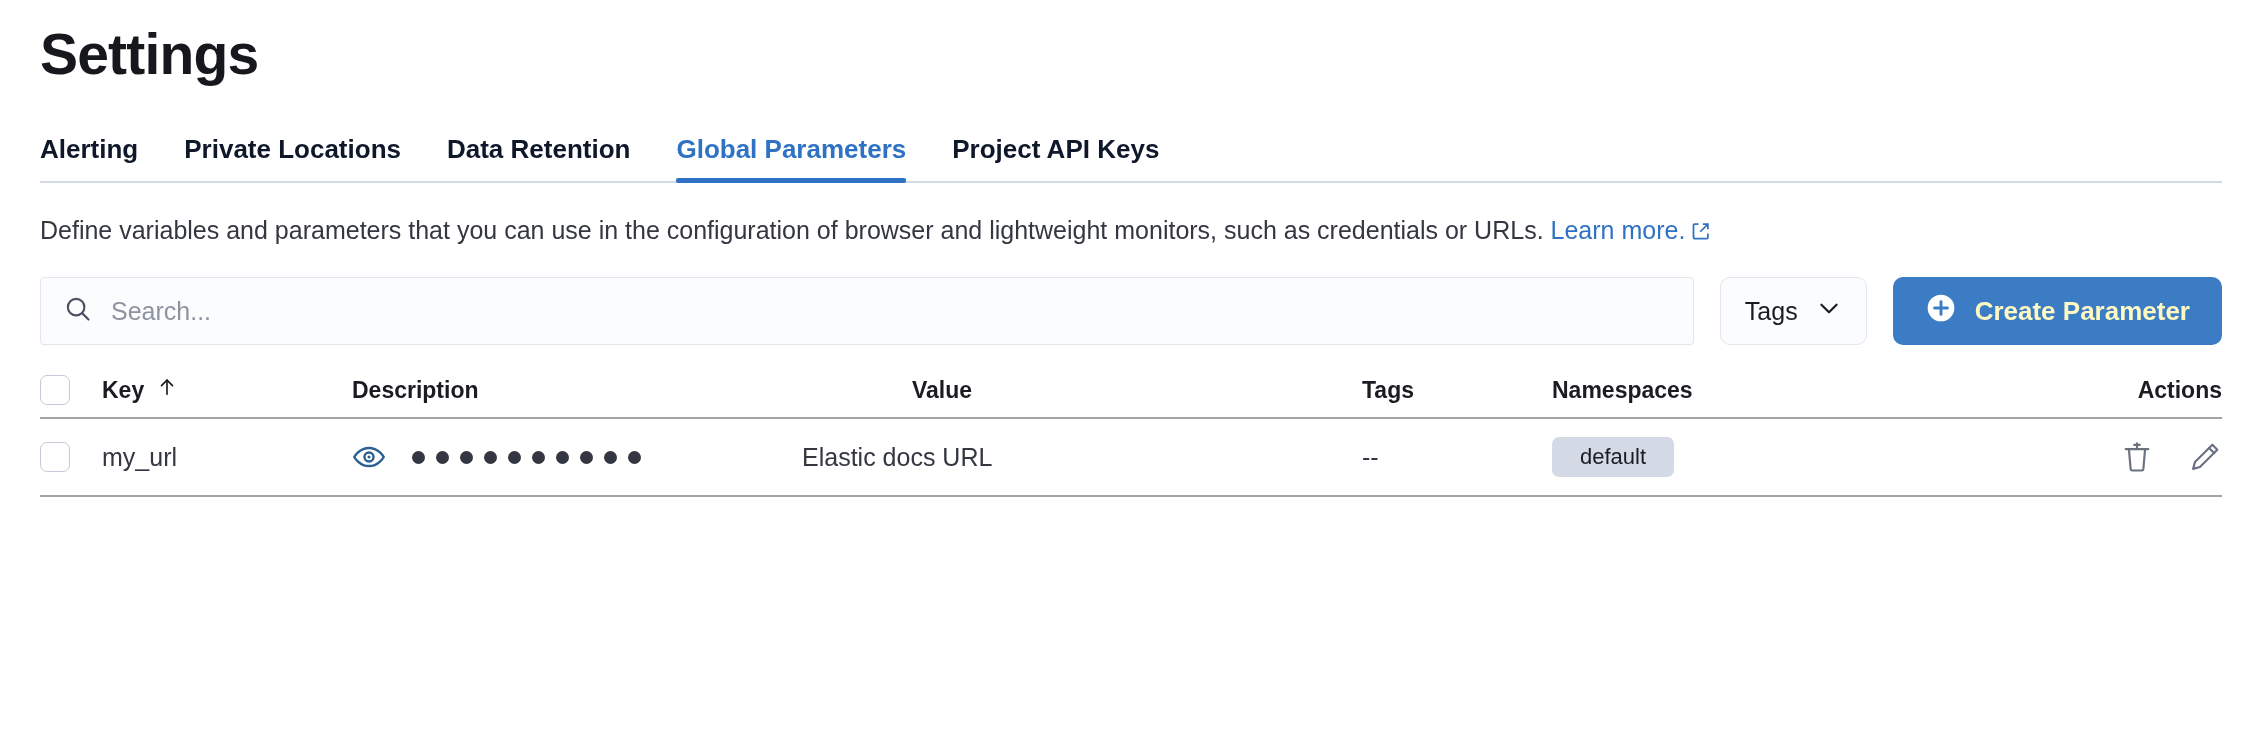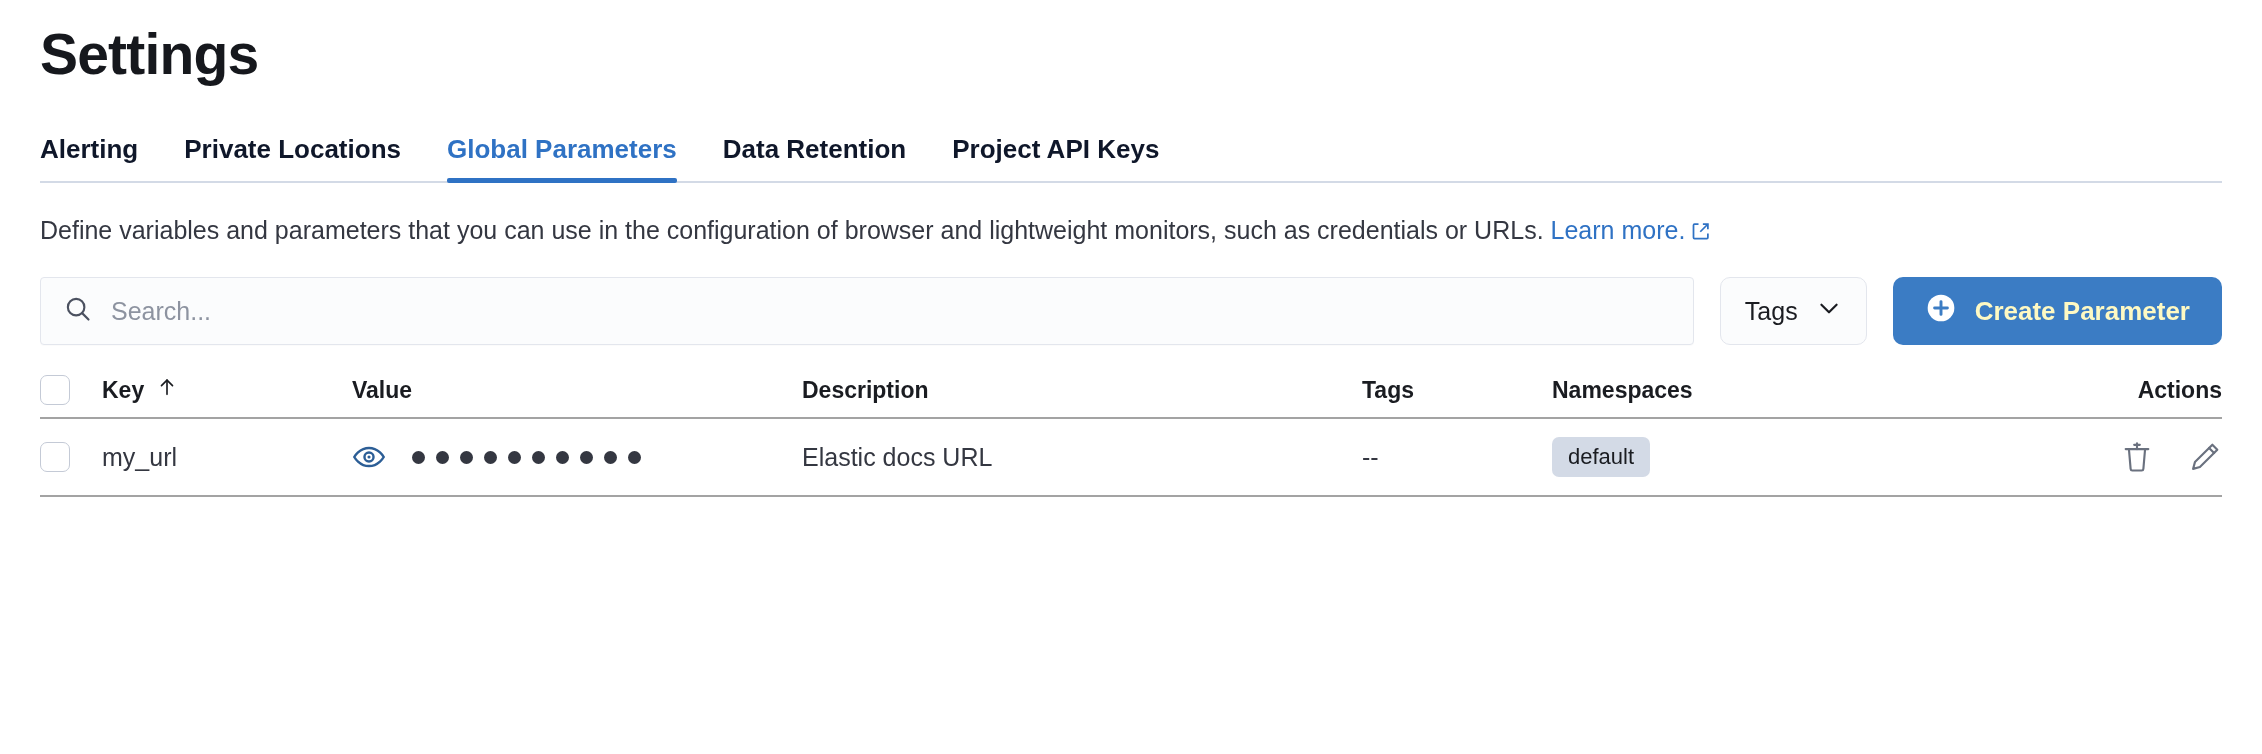--- a/index.html
+++ b/index.html
@@ -197,38 +197,38 @@
     border-radius: 50%;
     background: #343741;
   }
 
   .badge {
     display: inline-block;
     background: #d3dae6;
     color: #1a1c21;
     font-size: 22px;
     border-radius: 7px;
-    padding: 8px 16px;
+    padding: 8px 28px;
     line-height: 1.1;
   }
 
   .icon-btn { cursor: pointer; display: inline-flex; }
 </style>
 </head>
 <body>
 
 <div class="page">
 
   <h1 class="page-title">Settings</h1>
 
   <div class="tabs">
     <div class="tab">Alerting</div>
     <div class="tab">Private Locations</div>
+    <div class="tab">Data Retention</div>
     <div class="tab active">Global Parameters</div>
-    <div class="tab">Data Retention</div>
     <div class="tab">Project API Keys</div>
   </div>
 
   <p class="description"><span>Define variables and parameters that you can use in the configuration of browser and lightweight monitors, such as credentials or URLs. </span><a href="#"><span>Learn more.</span><span class="ext-icon"><svg width="20" height="20" viewBox="0 0 16 16" fill="none" stroke="#2f72c4" stroke-width="1.4">
             <path d="M6 2.5H2.8A0.8 0.8 0 0 0 2 3.3v9.9a0.8 0.8 0 0 0 0.8 0.8h9.9a0.8 0.8 0 0 0 0.8-0.8V10"></path>
             <path d="M9.5 2.5H13.5V6.5"></path>
             <path d="M13.4 2.6 L7.4 8.6"></path>
           </svg></span></a></p>
 
   <div class="controls">
@@ -271,25 +271,25 @@
       </div>
       <div class="cell c-key th">
         <span>Key</span>
         <span>
           <svg width="22" height="22" viewBox="0 0 24 24" fill="none" stroke="#1a1c21" stroke-width="1.8" stroke-linecap="round" stroke-linejoin="round">
               <line x1="12" y1="20" x2="12" y2="4.5"></line>
               <polyline points="6,10.5 12,4.5 18,10.5"></polyline>
             </svg>
         </span>
       </div>
+      <div class="cell c-desc th">
+        <span>Description</span>
+      </div>
       <div class="cell c-value th">
         <span>Value</span>
-      </div>
-      <div class="cell c-desc th">
-        <span>Description</span>
       </div>
       <div class="cell c-tags th">
         <span>Tags</span>
       </div>
       <div class="cell c-ns th">
         <span>Namespaces</span>
       </div>
       <div class="cell c-act th">
         <span>Actions</span>
       </div>

